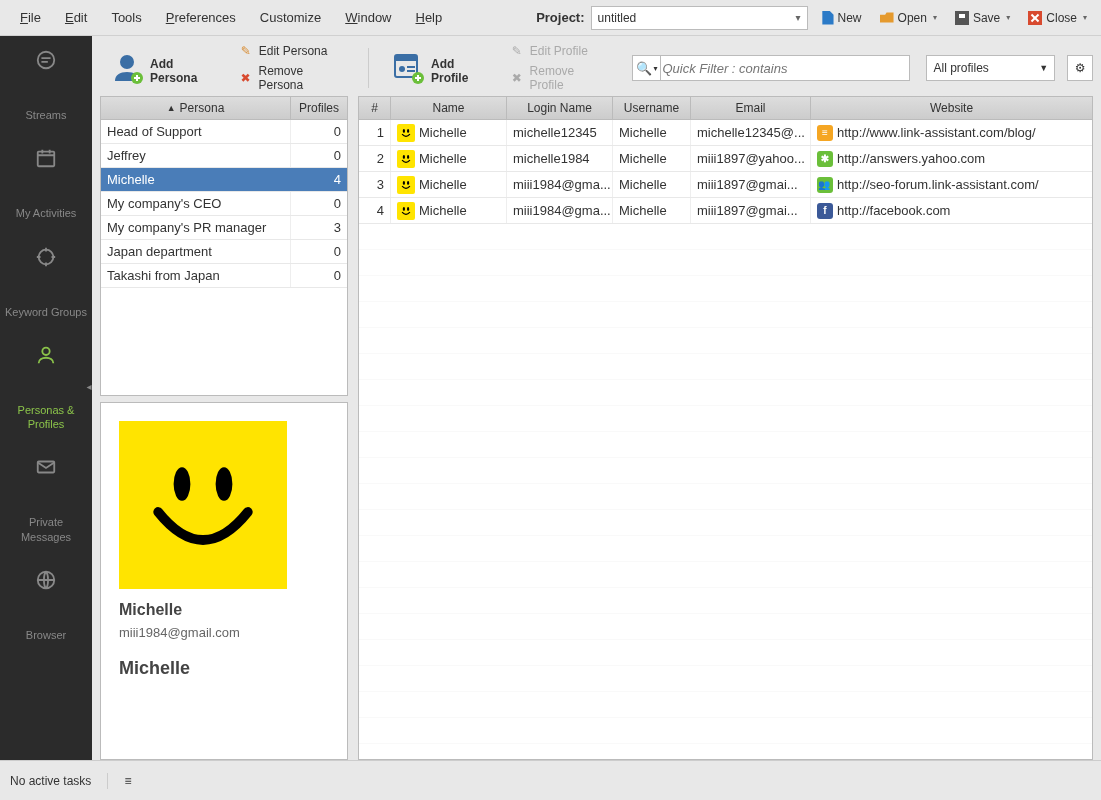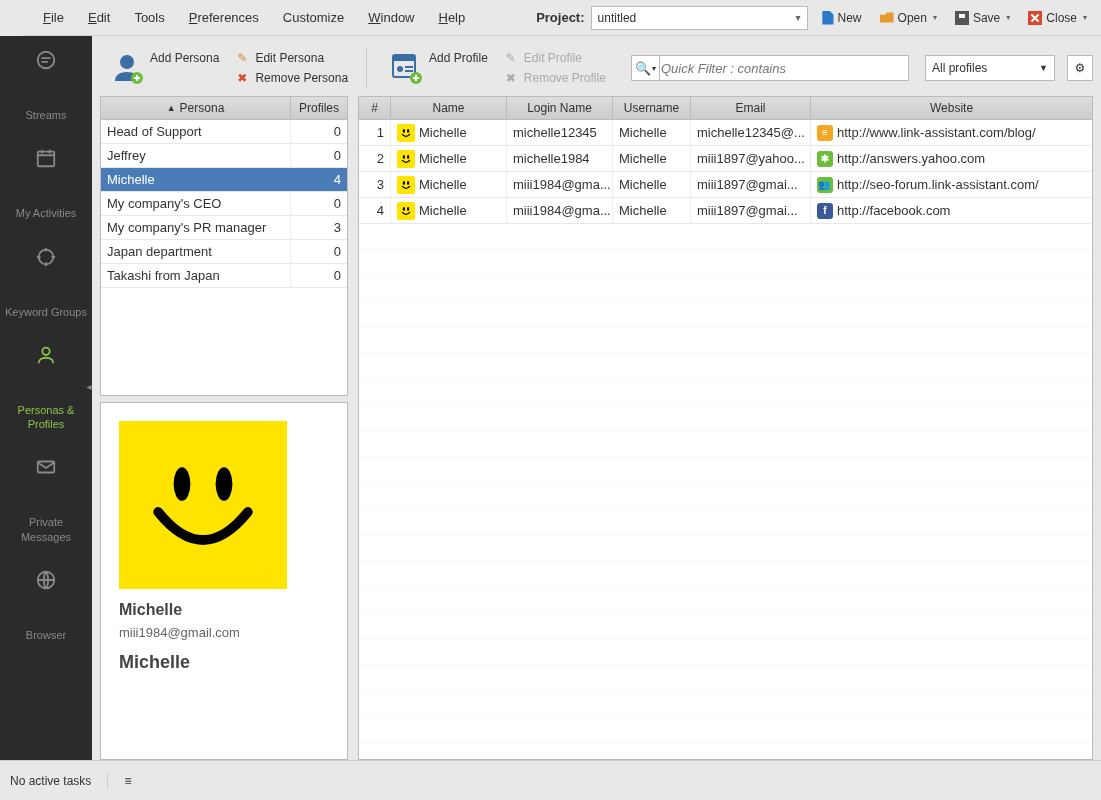--- a/index.html
+++ b/index.html
@@ -1,17 +1,17 @@
 <!DOCTYPE html>
 <html><head>
 <meta charset="utf-8">
 <style>
 * { box-sizing: border-box; margin: 0; padding: 0; }
 body { font-family: Arial, sans-serif; font-size: 12px; color: #333; background: #e8e8e8; width: 1101px; height: 800px; overflow: hidden; display: flex; flex-direction: column; }
-.menubar { height: 36px; background: #e8e8e8; display: flex; align-items: center; padding: 0 8px; border-bottom: 1px solid #d0d0d0; margin-left: 23px; }
+.menubar { height: 36px; background: #e8e8e8; display: flex; align-items: center; padding: 0 8px; border-bottom: 1px solid #d0d0d0; }
 .menubar .menu-item { padding: 6px 12px; cursor: pointer; font-size: 13px; }
 .menubar .menu-item u { text-decoration: underline; }
 .menubar .spacer { flex: 1; }
 .menubar .project-label { font-weight: bold; font-size: 13px; margin-right: 6px; }
 .menubar .project-select { width: 217px; height: 24px; border: 1px solid #bbb; background: #fff; padding: 0 6px; display: flex; align-items: center; justify-content: space-between; }
 .menubar .project-select .caret { font-size: 10px; color: #666; }
 .menubar .tb-btn { display: flex; align-items: center; gap: 4px; padding: 4px 6px; margin-left: 6px; cursor: pointer; font-size: 12px; }
 .menubar .tb-btn .ic { width: 14px; height: 14px; display: inline-block; }
 .menubar .tb-btn .caret { font-size: 8px; color: #666; margin-left: 2px; }
 .ic-new { background: #2b7ac7; clip-path: polygon(20% 0,70% 0,100% 30%,100% 100%,20% 100%); }
@@ -27,21 +27,21 @@
 .sidebar { width: 92px; background: #2b2b2b; display: flex; flex-direction: column; position: relative; }
 .sidebar .nav-item { display: flex; flex-direction: column; align-items: center; justify-content: center; padding: 12px 4px; color: #888; text-align: center; font-size: 11px; line-height: 1.3; cursor: pointer; gap: 30px; }
 .sidebar .nav-item.active { color: #8bc34a; }
 .sidebar .nav-item .nav-ic { width: 24px; height: 24px; margin-bottom: 6px; display: flex; align-items: center; justify-content: center; }
 .sidebar .nav-item .nav-ic svg { width: 22px; height: 22px; }
 .sidebar .expand-tab { position: absolute; right: -1px; top: 340px; width: 8px; height: 20px; color: #888; font-size: 10px; display: flex; align-items: center; justify-content: center; }
 
 .content { flex: 1; display: flex; flex-direction: column; padding: 4px 8px 0 8px; min-width: 0; }
 .toolbar2 { height: 56px; display: flex; align-items: center; gap: 8px; }
 .tool-group { display: flex; align-items: center; }
-.tool-big { display: flex; align-items: flex-start; gap: 6px; padding: 4px 10px; cursor: pointer; }
+.tool-big { display: flex; align-items: flex-end; gap: 6px; padding: 4px 10px; cursor: pointer; font-weight: bold; }
 .tool-big .big-ic { width: 34px; height: 34px; display:flex; align-items:center; justify-content:center; }
 .tool-sm-stack { display: flex; flex-direction: column; gap: 2px; }
 .tool-sm { display: flex; align-items: center; gap: 6px; padding: 2px 6px; cursor: pointer; font-size: 12px; }
 .tool-sm.disabled { color: #aaa; cursor: default; }
 .tool-sm .sm-ic { width: 14px; height: 14px; display:inline-flex; align-items:center; justify-content:center; }
 .vsep { width: 1px; height: 40px; background: #ccc; margin: 0 4px; }
 .toolbar2 .spacer { flex: 1; }
 .quick-filter-wrap { display: flex; align-items: center; }
 .qf-btn { width: 28px; height: 26px; border: 1px solid #bbb; background: #fff; display: flex; align-items: center; justify-content: center; font-size: 13px; border-right: none; }
 .quick-filter { width: 250px; height: 26px; border: 1px solid #bbb; padding: 0 1px; font-size: 13px; font-style: italic; color: #888; }
@@ -59,21 +59,21 @@
 .pt-row .cell { padding: 4px 6px; border-right: 1px solid #eee; overflow: hidden; white-space: nowrap; text-overflow: ellipsis; }
 .pt-row .cell:last-child { border-right: none; text-align: right; }
 .pt-row.selected { background: #4a7db8; color: #fff; }
 .pt-row.selected .cell { border-right-color: #4a7db8; }
 .col-persona { flex: 1; }
 .col-profiles { width: 56px; text-align: right; }
 
 .detail-card { border: 1px solid #bbb; background: #fff; flex: 1; padding: 18px; }
 .smiley-box { width: 168px; height: 168px; background: #ffe400; display: flex; align-items: center; justify-content: center; margin-bottom: 12px; }
 .detail-name { font-size: 16px; font-weight: bold; color: #444; margin-bottom: 6px; }
-.detail-email { font-size: 13px; color: #666; margin-bottom: 12px; }
+.detail-email { font-size: 13px; color: #666; margin-bottom: 18px; }
 .detail-name2 { font-size: 18px; font-weight: bold; color: #444; }
 
 .right-pane { flex: 1; border: 1px solid #bbb; background: #fff; display: flex; flex-direction: column; }
 .profiles-head { display: flex; background: linear-gradient(#ddd,#ccc); border-bottom: 1px solid #bbb; font-size: 12px; }
 .profiles-head .pcol { padding: 4px 6px; border-right: 1px solid #bbb; text-align: center; overflow: hidden; }
 .profiles-head .pcol:last-child { border-right: none; }
 .profiles-body { flex: 1; overflow: auto; background: repeating-linear-gradient(to bottom, #fff 0, #fff 25px, #f9f9f9 25px, #f9f9f9 26px); position: relative; }
 .prow { display: flex; border-bottom: 1px solid #e8e8e8; font-size: 13px; height: 26px; align-items: center; background: #fff; }
 .prow .pcell { padding: 0 6px; border-right: 1px solid #eee; overflow: hidden; white-space: nowrap; text-overflow: ellipsis; display: flex; align-items: center; gap: 4px; height: 100%; }
 .prow .pcell:last-child { border-right: none; }

